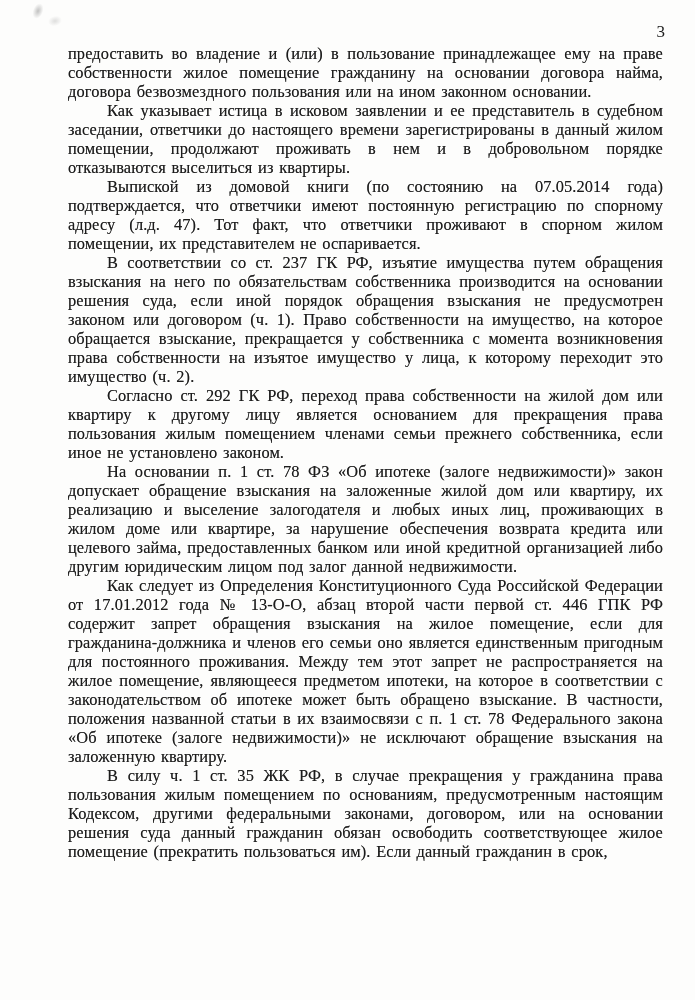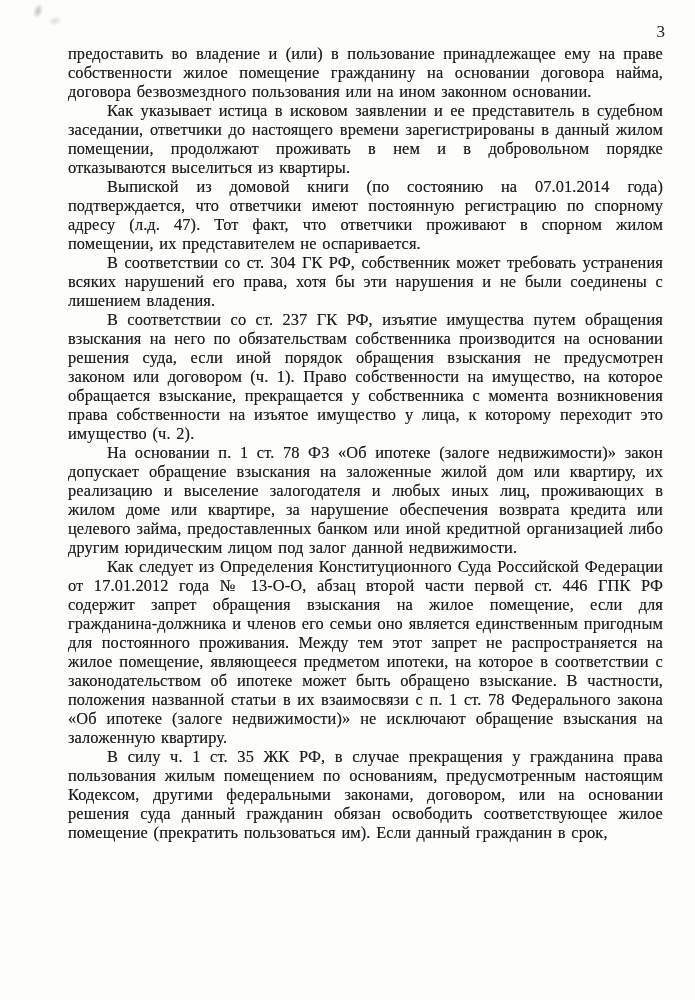--- a/index.html
+++ b/index.html
@@ -66,20 +66,20 @@
 </head>
 <body>
 
 <div class="scan-page">
   <div class="smudge-a"></div>
   <div class="smudge-b"></div>
   <div class="page-number">3</div>
   <div class="document-body">
       <p class="para">предоставить во владение и (или) в пользование принадлежащее ему на праве собственности жилое помещение гражданину на основании договора найма, договора безвозмездного пользования или на ином законном основании.</p>
       <p class="para indent">Как указывает истица в исковом заявлении и ее представитель в судебном заседании, ответчики до настоящего времени зарегистрированы в данный жилом помещении, продолжают проживать в нем и в добровольном порядке отказываются выселиться из квартиры.</p>
-      <p class="para indent">Выпиской из домовой книги (по состоянию на 07.01.2014 года) подтверждается, что ответчики имеют постоянную регистрацию по спорному адресу (л.д. 47). Тот факт, что ответчики проживают в спорном жилом помещении, их представителем не оспаривается.</p>
-      <p class="para indent">В соответствии со ст. 304 ГК РФ, собственник может требовать устранения всяких нарушений его права, хотя бы эти нарушения и не были соединены с лишением владения.</p>
+      <p class="para indent">Выпиской из домовой книги (по состоянию на 07.05.2014 года) подтверждается, что ответчики имеют постоянную регистрацию по спорному адресу (л.д. 47). Тот факт, что ответчики проживают в спорном жилом помещении, их представителем не оспаривается.</p>
       <p class="para indent">В соответствии со ст. 237 ГК РФ, изъятие имущества путем обращения взыскания на него по обязательствам собственника производится на основании решения суда, если иной порядок обращения взыскания не предусмотрен законом или договором (ч. 1). Право собственности на имущество, на которое обращается взыскание, прекращается у собственника с момента возникновения права собственности на изъятое имущество у лица, к которому переходит это имущество (ч. 2).</p>
+      <p class="para indent">Согласно ст. 292 ГК РФ, переход права собственности на жилой дом или квартиру к другому лицу является основанием для прекращения права пользования жилым помещением членами семьи прежнего собственника, если иное не установлено законом.</p>
       <p class="para indent">На основании п. 1 ст. 78 ФЗ «Об ипотеке (залоге недвижимости)» закон допускает обращение взыскания на заложенные жилой дом или квартиру, их реализацию и выселение залогодателя и любых иных лиц, проживающих в жилом доме или квартире, за нарушение обеспечения возврата кредита или целевого займа, предоставленных банком или иной кредитной организацией либо другим юридическим лицом под залог данной недвижимости.</p>
       <p class="para indent">Как следует из Определения Конституционного Суда Российской Федерации от 17.01.2012 года № 13-О-О, абзац второй части первой ст. 446 ГПК РФ содержит запрет обращения взыскания на жилое помещение, если для гражданина-должника и членов его семьи оно является единственным пригодным для постоянного проживания. Между тем этот запрет не распространяется на жилое помещение, являющееся предметом ипотеки, на которое в соответствии с законодательством об ипотеке может быть обращено взыскание. В частности, положения названной статьи в их взаимосвязи с п. 1 ст. 78 Федерального закона «Об ипотеке (залоге недвижимости)» не исключают обращение взыскания на заложенную квартиру.</p>
       <p class="para indent">В силу ч. 1 ст. 35 ЖК РФ, в случае прекращения у гражданина права пользования жилым помещением по основаниям, предусмотренным настоящим Кодексом, другими федеральными законами, договором, или на основании решения суда данный гражданин обязан освободить соответствующее жилое помещение (прекратить пользоваться им). Если данный гражданин в срок,</p>
     </div>
 </div>
 
 </body></html>

